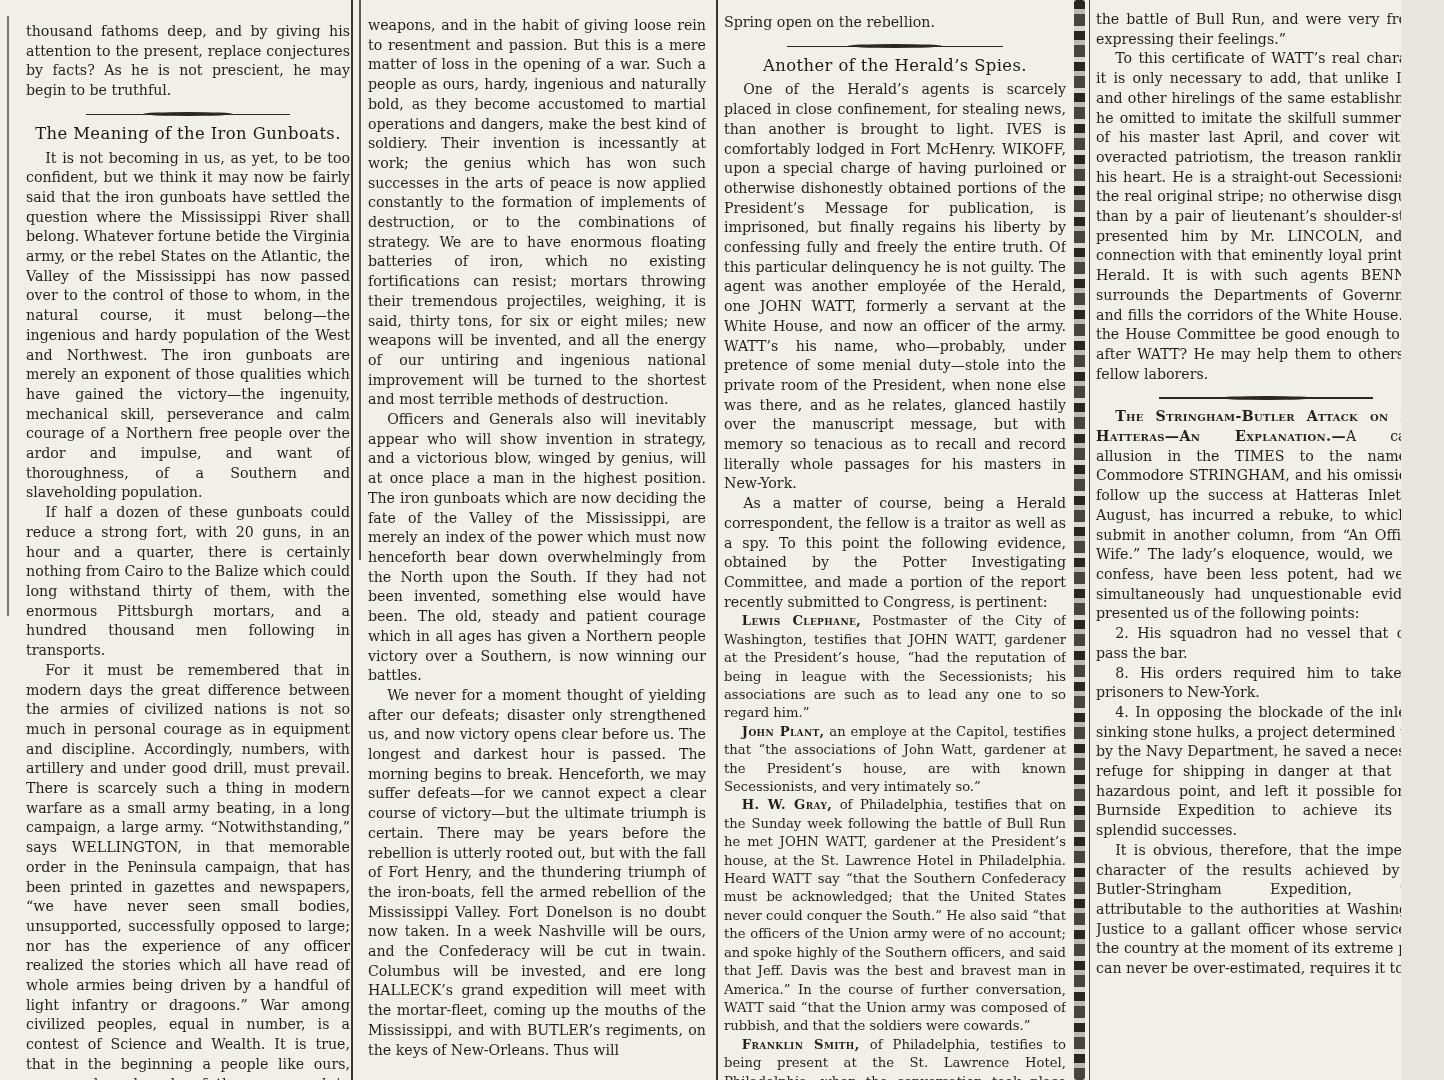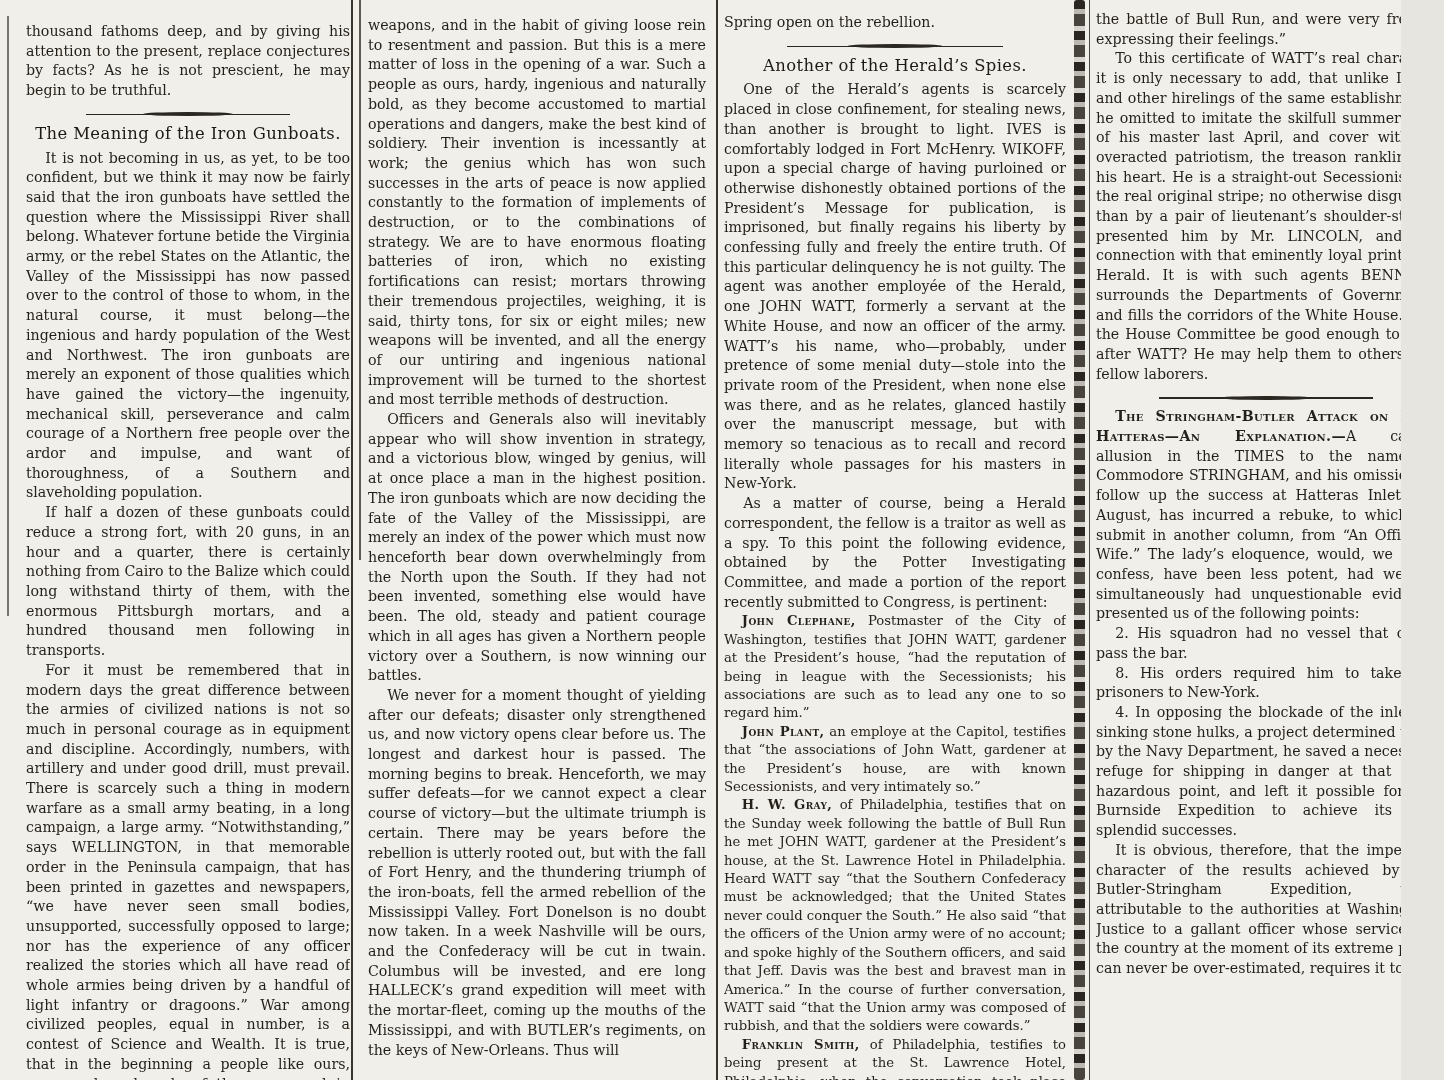--- a/index.html
+++ b/index.html
@@ -89,21 +89,21 @@
     <p><span class="lead"></span><span>Officers and Generals also will inevitably appear who will show invention in strategy, and a victorious blow, winged by genius, will at once place a man in the highest position. The iron gunboats which are now deciding the fate of the Valley of the Mississippi, are merely an index of the power which must now henceforth bear down overwhelmingly from the North upon the South. If they had not been invented, something else would have been. The old, steady and patient courage which in all ages has given a Northern people victory over a Southern, is now winning our battles.</span></p>
     <p><span class="lead"></span><span>We never for a moment thought of yielding after our defeats; disaster only strengthened us, and now victory opens clear before us. The longest and darkest hour is passed. The morning begins to break. Henceforth, we may suffer defeats—for we cannot expect a clear course of victory—but the ultimate triumph is certain. There may be years before the rebellion is utterly rooted out, but with the fall of Fort Henry, and the thundering triumph of the iron-boats, fell the armed rebellion of the Mississippi Valley. Fort Donelson is no doubt now taken. In a week Nashville will be ours, and the Confederacy will be cut in twain. Columbus will be invested, and ere long HALLECK’s grand expedition will meet with the mortar-fleet, coming up the mouths of the Mississippi, and with BUTLER’s regiments, on the keys of New-Orleans. Thus will</span></p>
   </div>
 
   <div class="col c3">
     <p class="cont"><span class="lead"></span><span>Spring open on the rebellion.</span></p>
     <div class="cutoff-rule"></div>
     <h2 class="headline">Another of the Herald’s Spies.</h2>
     <p><span class="lead"></span><span>One of the Herald’s agents is scarcely placed in close confinement, for stealing news, than another is brought to light. IVES is comfortably lodged in Fort McHenry. WIKOFF, upon a special charge of having purloined or otherwise dishonestly obtained portions of the President’s Message for publication, is imprisoned, but finally regains his liberty by confessing fully and freely the entire truth. Of this particular delinquency he is not guilty. The agent was another employée of the Herald, one JOHN WATT, formerly a servant at the White House, and now an officer of the army. WATT’s his name, who—probably, under pretence of some menial duty—stole into the private room of the President, when none else was there, and as he relates, glanced hastily over the manuscript message, but with memory so tenacious as to recall and record literally whole passages for his masters in New-York.</span></p>
     <p><span class="lead"></span><span>As a matter of course, being a Herald correspondent, the fellow is a traitor as well as a spy. To this point the following evidence, obtained by the Potter Investigating Committee, and made a portion of the report recently submitted to Congress, is pertinent:</span></p>
-    <p class="fine"><span class="lead">John Clephane,</span><span> Postmaster of the City of Washington, testifies that JOHN WATT, gardener at the President’s house, “had the reputation of being in league with the Secessionists; his associations are such as to lead any one to so regard him.”</span></p>
+    <p class="fine"><span class="lead">Lewis Clephane,</span><span> Postmaster of the City of Washington, testifies that JOHN WATT, gardener at the President’s house, “had the reputation of being in league with the Secessionists; his associations are such as to lead any one to so regard him.”</span></p>
     <p class="fine"><span class="lead">John Plant,</span><span> an employe at the Capitol, testifies that “the associations of John Watt, gardener at the President’s house, are with known Secessionists, and very intimately so.”</span></p>
     <p class="fine"><span class="lead">H. W. Gray,</span><span> of Philadelphia, testifies that on the Sunday week following the battle of Bull Run he met JOHN WATT, gardener at the President’s house, at the St. Lawrence Hotel in Philadelphia. Heard WATT say “that the Southern Confederacy must be acknowledged; that the United States never could conquer the South.” He also said “that the officers of the Union army were of no account; and spoke highly of the Southern officers, and said that Jeff. Davis was the best and bravest man in America.” In the course of further conversation, WATT said “that the Union army was composed of rubbish, and that the soldiers were cowards.”</span></p>
     <p class="fine"><span class="lead">Franklin Smith,</span><span> of Philadelphia, testifies to being present at the St. Lawrence Hotel, Philadelphia, when the conversation took place alluded to by the former witness. He corroborates the above statement, and adds that WATT, on that occasion, “abused the Federal army, saying that it was composed of rubbish, and that they were cowards!” The witness further states that WATT and his companions, on the occasion alluded to, “were much elated at the result of</span></p>
   </div>
 
   <div class="col c4">
     <p class="cont italic"><span class="lead"></span><span>the battle of Bull Run, and were very free in expressing their feelings.”</span></p>
     <p><span class="lead"></span><span>To this certificate of WATT’s real character it is only necessary to add, that unlike IVES, and other hirelings of the same establishment, he omitted to imitate the skilfull summersault of his master last April, and cover with an overacted patriotism, the treason rankling in his heart. He is a straight-out Secessionist, of the real original stripe; no otherwise disguised than by a pair of lieutenant’s shoulder-straps presented him by Mr. LINCOLN, and his connection with that eminently loyal print, the Herald. It is with such agents BENNETT surrounds the Departments of Government, and fills the corridors of the White House. Will the House Committee be good enough to look after WATT? He may help them to others, his fellow laborers.</span></p>
     <div class="cutoff-rule"></div>
     <p><span class="lead">The Stringham-Butler Attack on Fort Hatteras—An Explanation.—</span><span>A casual allusion in the TIMES to the name of Commodore STRINGHAM, and his omission to follow up the success at Hatteras Inlet last August, has incurred a rebuke, to which we submit in another column, from “An Officer’s Wife.” The lady’s eloquence, would, we must confess, have been less potent, had we not simultaneously had unquestionable evidence presented us of the following points:</span></p>

